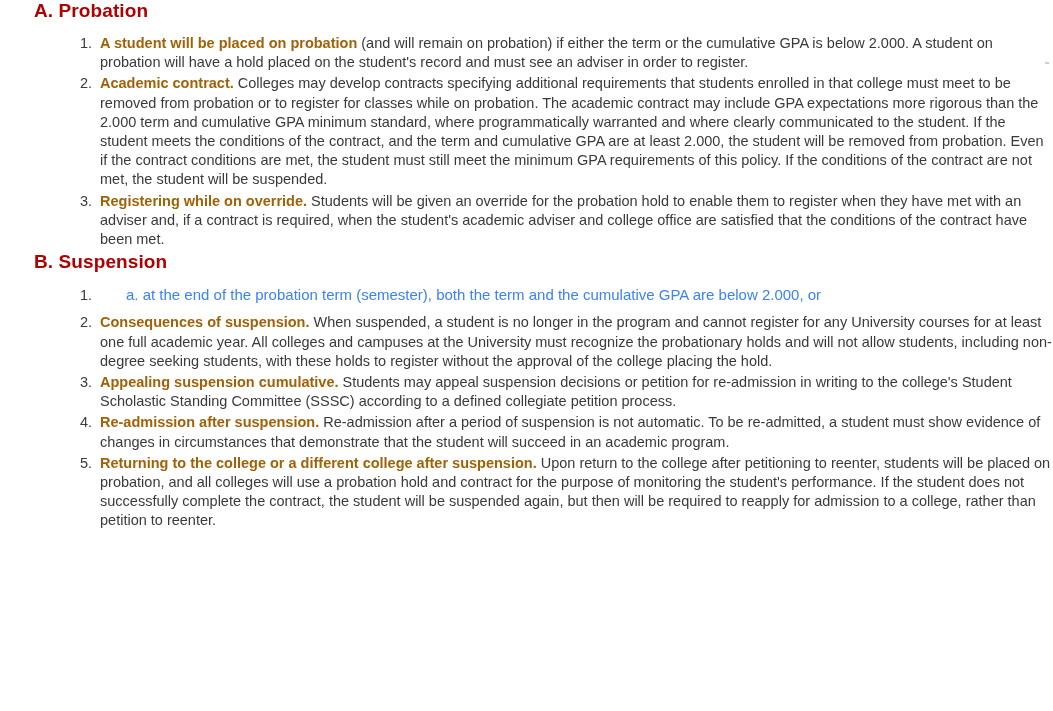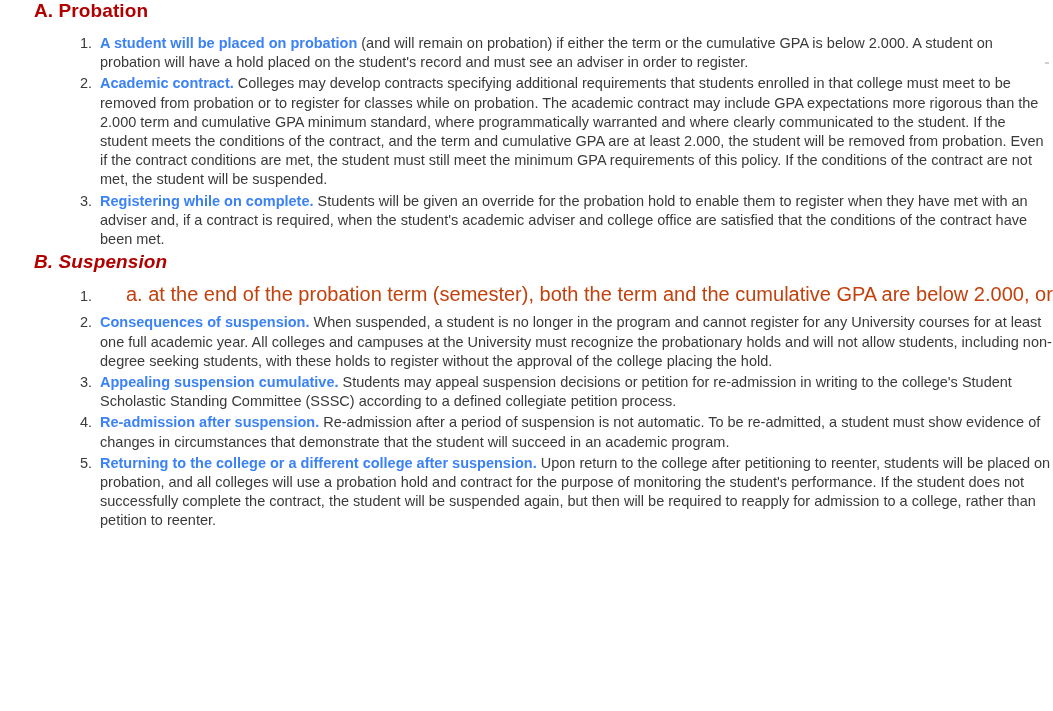--- a/index.html
+++ b/index.html
@@ -25,21 +25,21 @@
   h2.section-heading {
     font-size: 19px;
     color: #b00000;
     font-weight: bold;
     margin: 0;
     padding: 0 0 0 34px;
     line-height: 22px;
     letter-spacing: 0.1px;
   }
   .heading-a { margin-top: 14px; }
-  .heading-b { margin-top: 27px; font-style: italic; }
+  .heading-b { margin-top: 27px; }
   .heading-c { margin-top: 27px; }
 
   ol.main-list {
     margin: 12px 0 0 0;
     padding-left: 96px;
     list-style-type: decimal;
     font-size: 0;
   }
   ol.main-list > li {
     font-size: 14.5px;
@@ -49,31 +49,31 @@
     padding-left: 4px;
   }
   ol.main-list > li::marker {
     color: #3a3a3a;
   }
   .li-text {
     display: block;
   }
   .lead {
     font-weight: bold;
-    color: #3b82f6;
+    color: #a16207;
   }
   ol.sub-list {
     list-style-type: none;
     margin: 2px 0 0 0;
     padding-left: 26px;
   }
   ol.sub-list > li {
-    font-size: 20px;
+    font-size: 15px;
     line-height: 19.2px;
-    color: #c2410c;
+    color: #3b82f6;
     margin-bottom: 9px;
   }
   .scrollbar-mark {
     position: absolute;
     right: 4px;
     top: 62px;
     width: 4px;
     height: 2px;
     background: #cfcfcf;
   }
@@ -97,21 +97,21 @@
   <h2 class="section-heading heading-a">A. Probation</h2>
 
   <ol class="main-list">
     <li>
       <span class="li-text"><span class="lead">A student will be placed on probation</span><span> (and will remain on probation) if either the term or the cumulative GPA is below 2.000. A student on probation will have a hold placed on the student's record and must see an adviser in order to register.</span></span>
     </li>
     <li>
       <span class="li-text"><span class="lead">Academic contract.</span><span> Colleges may develop contracts specifying additional requirements that students enrolled in that college must meet to be removed from probation or to register for classes while on probation. The academic contract may include GPA expectations more rigorous than the 2.000 term and cumulative GPA minimum standard, where programmatically warranted and where clearly communicated to the student. If the student meets the conditions of the contract, and the term and cumulative GPA are at least 2.000, the student will be removed from probation. Even if the contract conditions are met, the student must still meet the minimum GPA requirements of this policy. If the conditions of the contract are not met, the student will be suspended.</span></span>
     </li>
     <li>
-      <span class="li-text"><span class="lead">Registering while on complete.</span><span> Students will be given an override for the probation hold to enable them to register when they have met with an adviser and, if a contract is required, when the student's academic adviser and college office are satisfied that the conditions of the contract have been met.</span></span>
+      <span class="li-text"><span class="lead">Registering while on override.</span><span> Students will be given an override for the probation hold to enable them to register when they have met with an adviser and, if a contract is required, when the student's academic adviser and college office are satisfied that the conditions of the contract have been met.</span></span>
     </li>
   </ol>
 
   <h2 class="section-heading heading-b">B. Suspension</h2>
 
   <ol class="main-list">
     <li>
       <ol class="sub-list">
         <li>a. at the end of the probation term (semester), both the term and the cumulative GPA are below 2.000, or</li>
       </ol>

